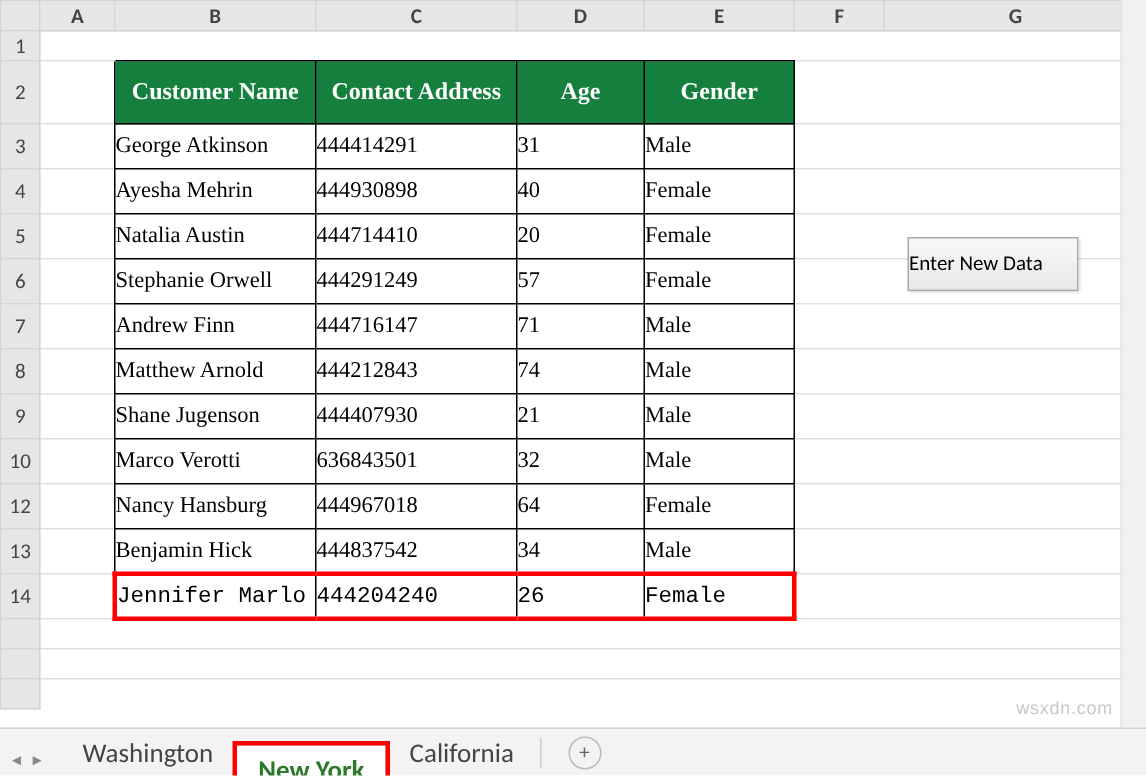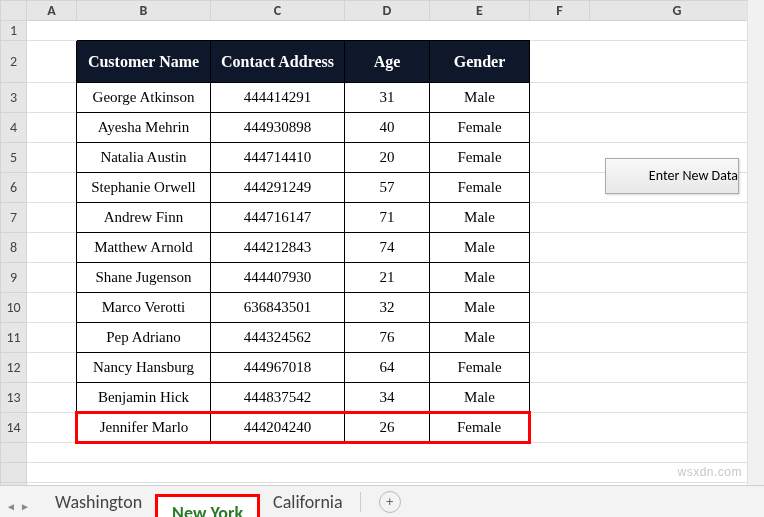--- a/index.html
+++ b/index.html
@@ -50,54 +50,53 @@
   .col-E { width: 100px; }
   .col-F { width: 60px; }
   .col-G { width: 175px; }
   .cell {
     border-top: 1px solid #e0e0e0;
     border-left: 1px solid #e0e0e0;
     height: 100%;
   }
   
   .data-header {
-    background: #0f172a;
+    background: #15803d;
     color: #fff;
     font-family: "Times New Roman", serif;
     font-weight: bold;
     font-size: 16px;
     text-align: center;
     border: 1px solid #000;
     height: 42px;
   }
   .data-cell {
     font-family: "Times New Roman", serif;
     font-size: 15px;
-    text-align: center;
     border: 1px solid #000;
     height: 28px;
     margin-left: 40px;
   }
   
   .red-top    { border-top: 3px solid #ff0000 !important; }
-  .red-bottom { border-bottom: 3px solid #ff0000 !important; }
+  .red-bottom { border-bottom: 3px solid #ff0000 !important; font-family: Liberation Mono, monospace; }
   .red-left   { border-left: 3px solid #ff0000 !important; }
   .red-right  { border-right: 3px solid #ff0000 !important; }
   
   .enter-btn {
     position: absolute;
     top: 158px;
     left: 605px;
-    width: 134px;
+    width: 114px;
     height: 36px;
     background: linear-gradient(#f8f8f8, #e8e8e8);
     border: 1px solid #aaa;
     font-family: "Calibri", Arial, sans-serif;
     font-size: 14px;
-    text-align: right;
+    text-align: left;
     line-height: 34px;
     cursor: pointer;
     box-shadow: 1px 1px 2px rgba(0,0,0,0.15);
   }
   
   .tabbar {
     position: absolute;
     bottom: 0;
     left: 0;
     right: 0;
@@ -288,29 +287,20 @@
         <tr style="height: 30px;">
           <td class="row-hdr">10</td>
           <td class="cell"></td>
           <td class="data-cell">Marco Verotti</td>
           <td class="data-cell">636843501</td>
           <td class="data-cell">32</td>
           <td class="data-cell">Male</td>
           <td class="cell" colspan="2"></td>
         </tr>
         <tr style="height: 30px;">
-          <td class="row-hdr">11</td>
-          <td class="cell"></td>
-          <td class="data-cell">Pep Adriano</td>
-          <td class="data-cell">444324562</td>
-          <td class="data-cell">76</td>
-          <td class="data-cell">Male</td>
-          <td class="cell" colspan="2"></td>
-        </tr>
-        <tr style="height: 30px;">
           <td class="row-hdr">12</td>
           <td class="cell"></td>
           <td class="data-cell">Nancy Hansburg</td>
           <td class="data-cell">444967018</td>
           <td class="data-cell">64</td>
           <td class="data-cell">Female</td>
           <td class="cell" colspan="2"></td>
         </tr>
         <tr style="height: 30px;">
           <td class="row-hdr">13</td>

